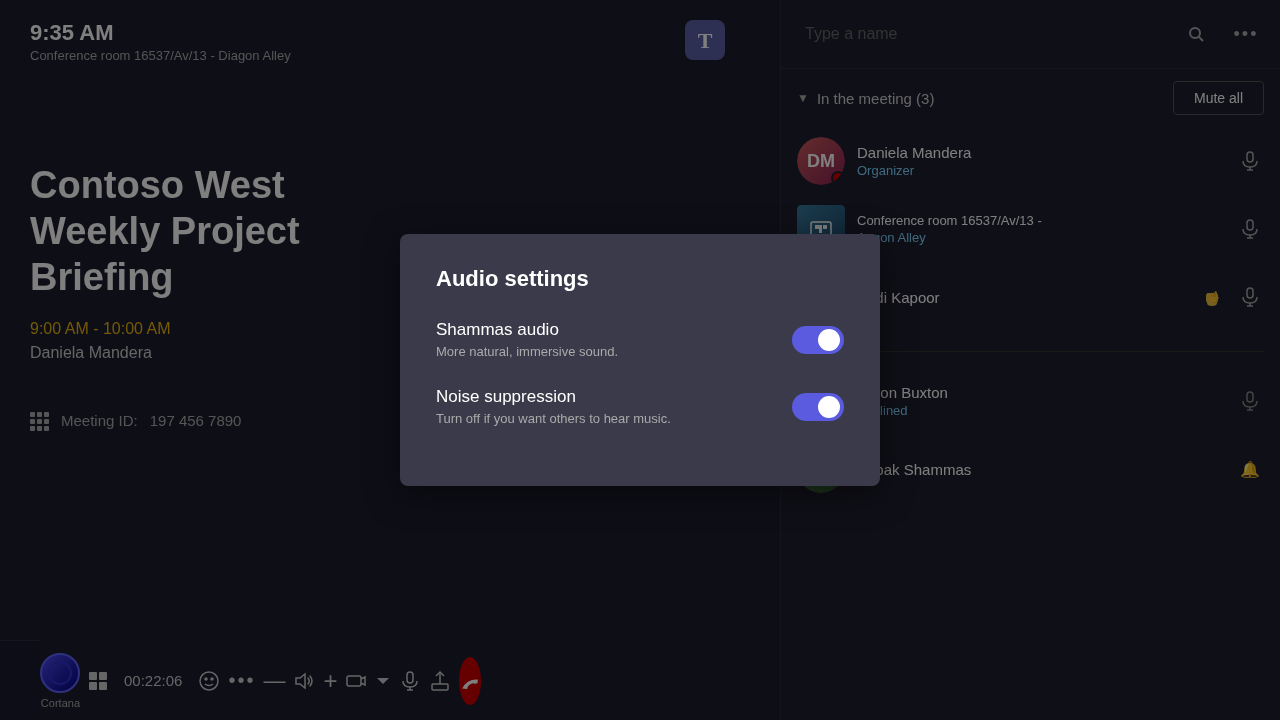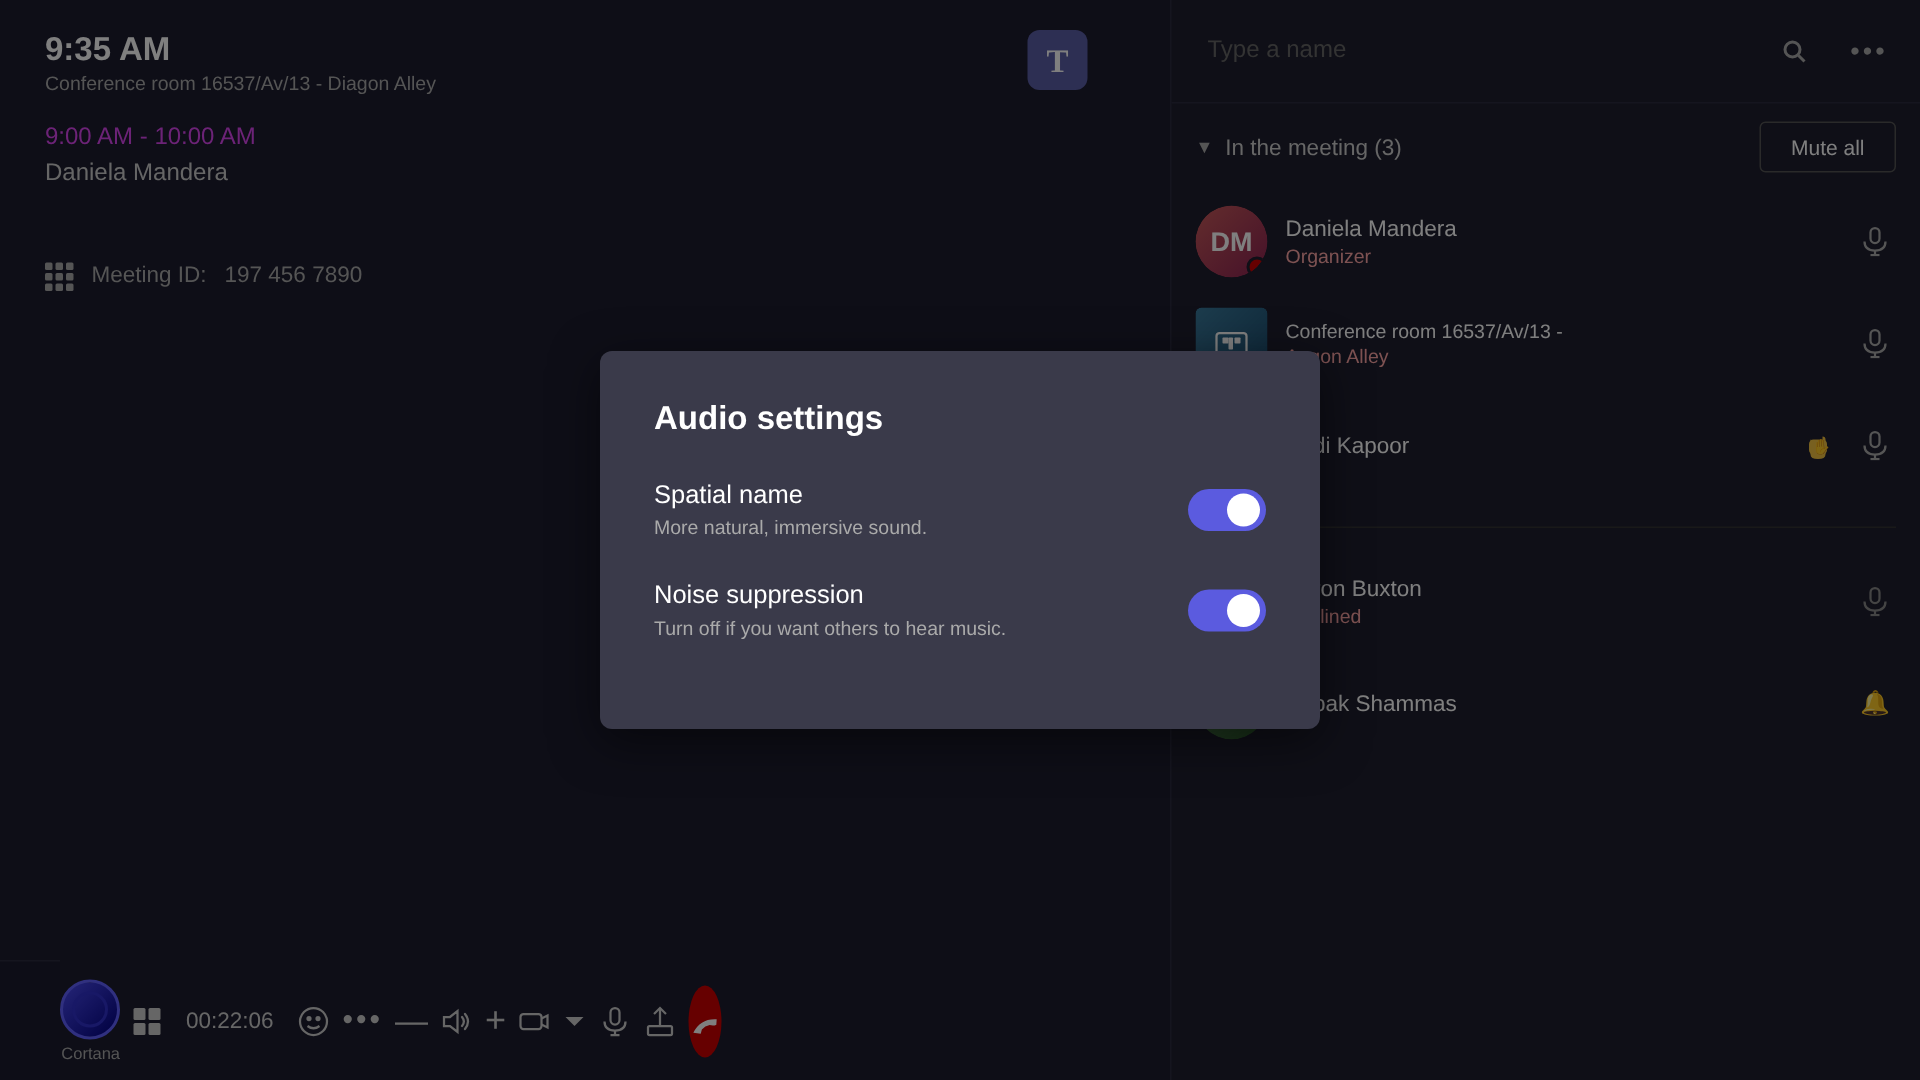--- a/index.html
+++ b/index.html
@@ -48,21 +48,21 @@
       font-size: 38px;
       font-weight: 700;
       color: #fff;
       line-height: 1.2;
       max-width: 380px;
     }
 
     .meeting-time-range {
       margin-top: 20px;
       font-size: 16px;
-      color: #d946ef;
+      color: #eab308;
     }
 
     .meeting-organizer {
       font-size: 16px;
       color: #ccc;
       margin-top: 6px;
     }
 
     .meeting-id-row {
       display: flex;
@@ -282,21 +282,21 @@
     }
 
     .participant-name {
       font-size: 15px;
       color: #fff;
       font-weight: 500;
     }
 
     .participant-role {
       font-size: 13px;
-      color: #fca5a5;
+      color: #7dd3fc;
       margin-top: 2px;
     }
 
     .participant-actions {
       display: flex;
       align-items: center;
       gap: 10px;
     }
 
     .action-icon {
@@ -443,20 +443,21 @@
       </div>
     </div>
 
     <div class="teams-logo-svg">
       <svg width="50" height="50" viewBox="0 0 50 50">
         <rect x="5" y="5" width="40" height="40" rx="8" fill="#5b5ea6"></rect>
         <text x="25" y="33" text-anchor="middle" font-size="22" font-weight="700" fill="white" font-family="Segoe UI">T</text>
       </svg>
     </div>
 
+    <div class="meeting-title">Contoso West Weekly Project Briefing</div>
     <div class="meeting-time-range">9:00 AM - 10:00 AM</div>
     <div class="meeting-organizer">Daniela Mandera</div>
 
     <div class="meeting-id-row">
       <div class="grid-icon">
         <div class="grid-dot"></div>
           <div class="grid-dot"></div>
           <div class="grid-dot"></div>
         <div class="grid-dot"></div>
           <div class="grid-dot"></div>
@@ -693,21 +694,21 @@
     </div>
 
   </div>
 
   <div class="modal-overlay">
     <div class="audio-settings-modal">
       <div class="modal-title">Audio settings</div>
 
       <div class="setting-row">
         <div class="setting-info">
-          <div class="setting-name">Spatial name</div>
+          <div class="setting-name">Shammas audio</div>
           <div class="setting-desc">More natural, immersive sound.</div>
         </div>
         <div class="toggle-switch">
           <div class="toggle-track">
             <div class="toggle-thumb"></div>
           </div>
         </div>
       </div>
 
       <div class="setting-row">

